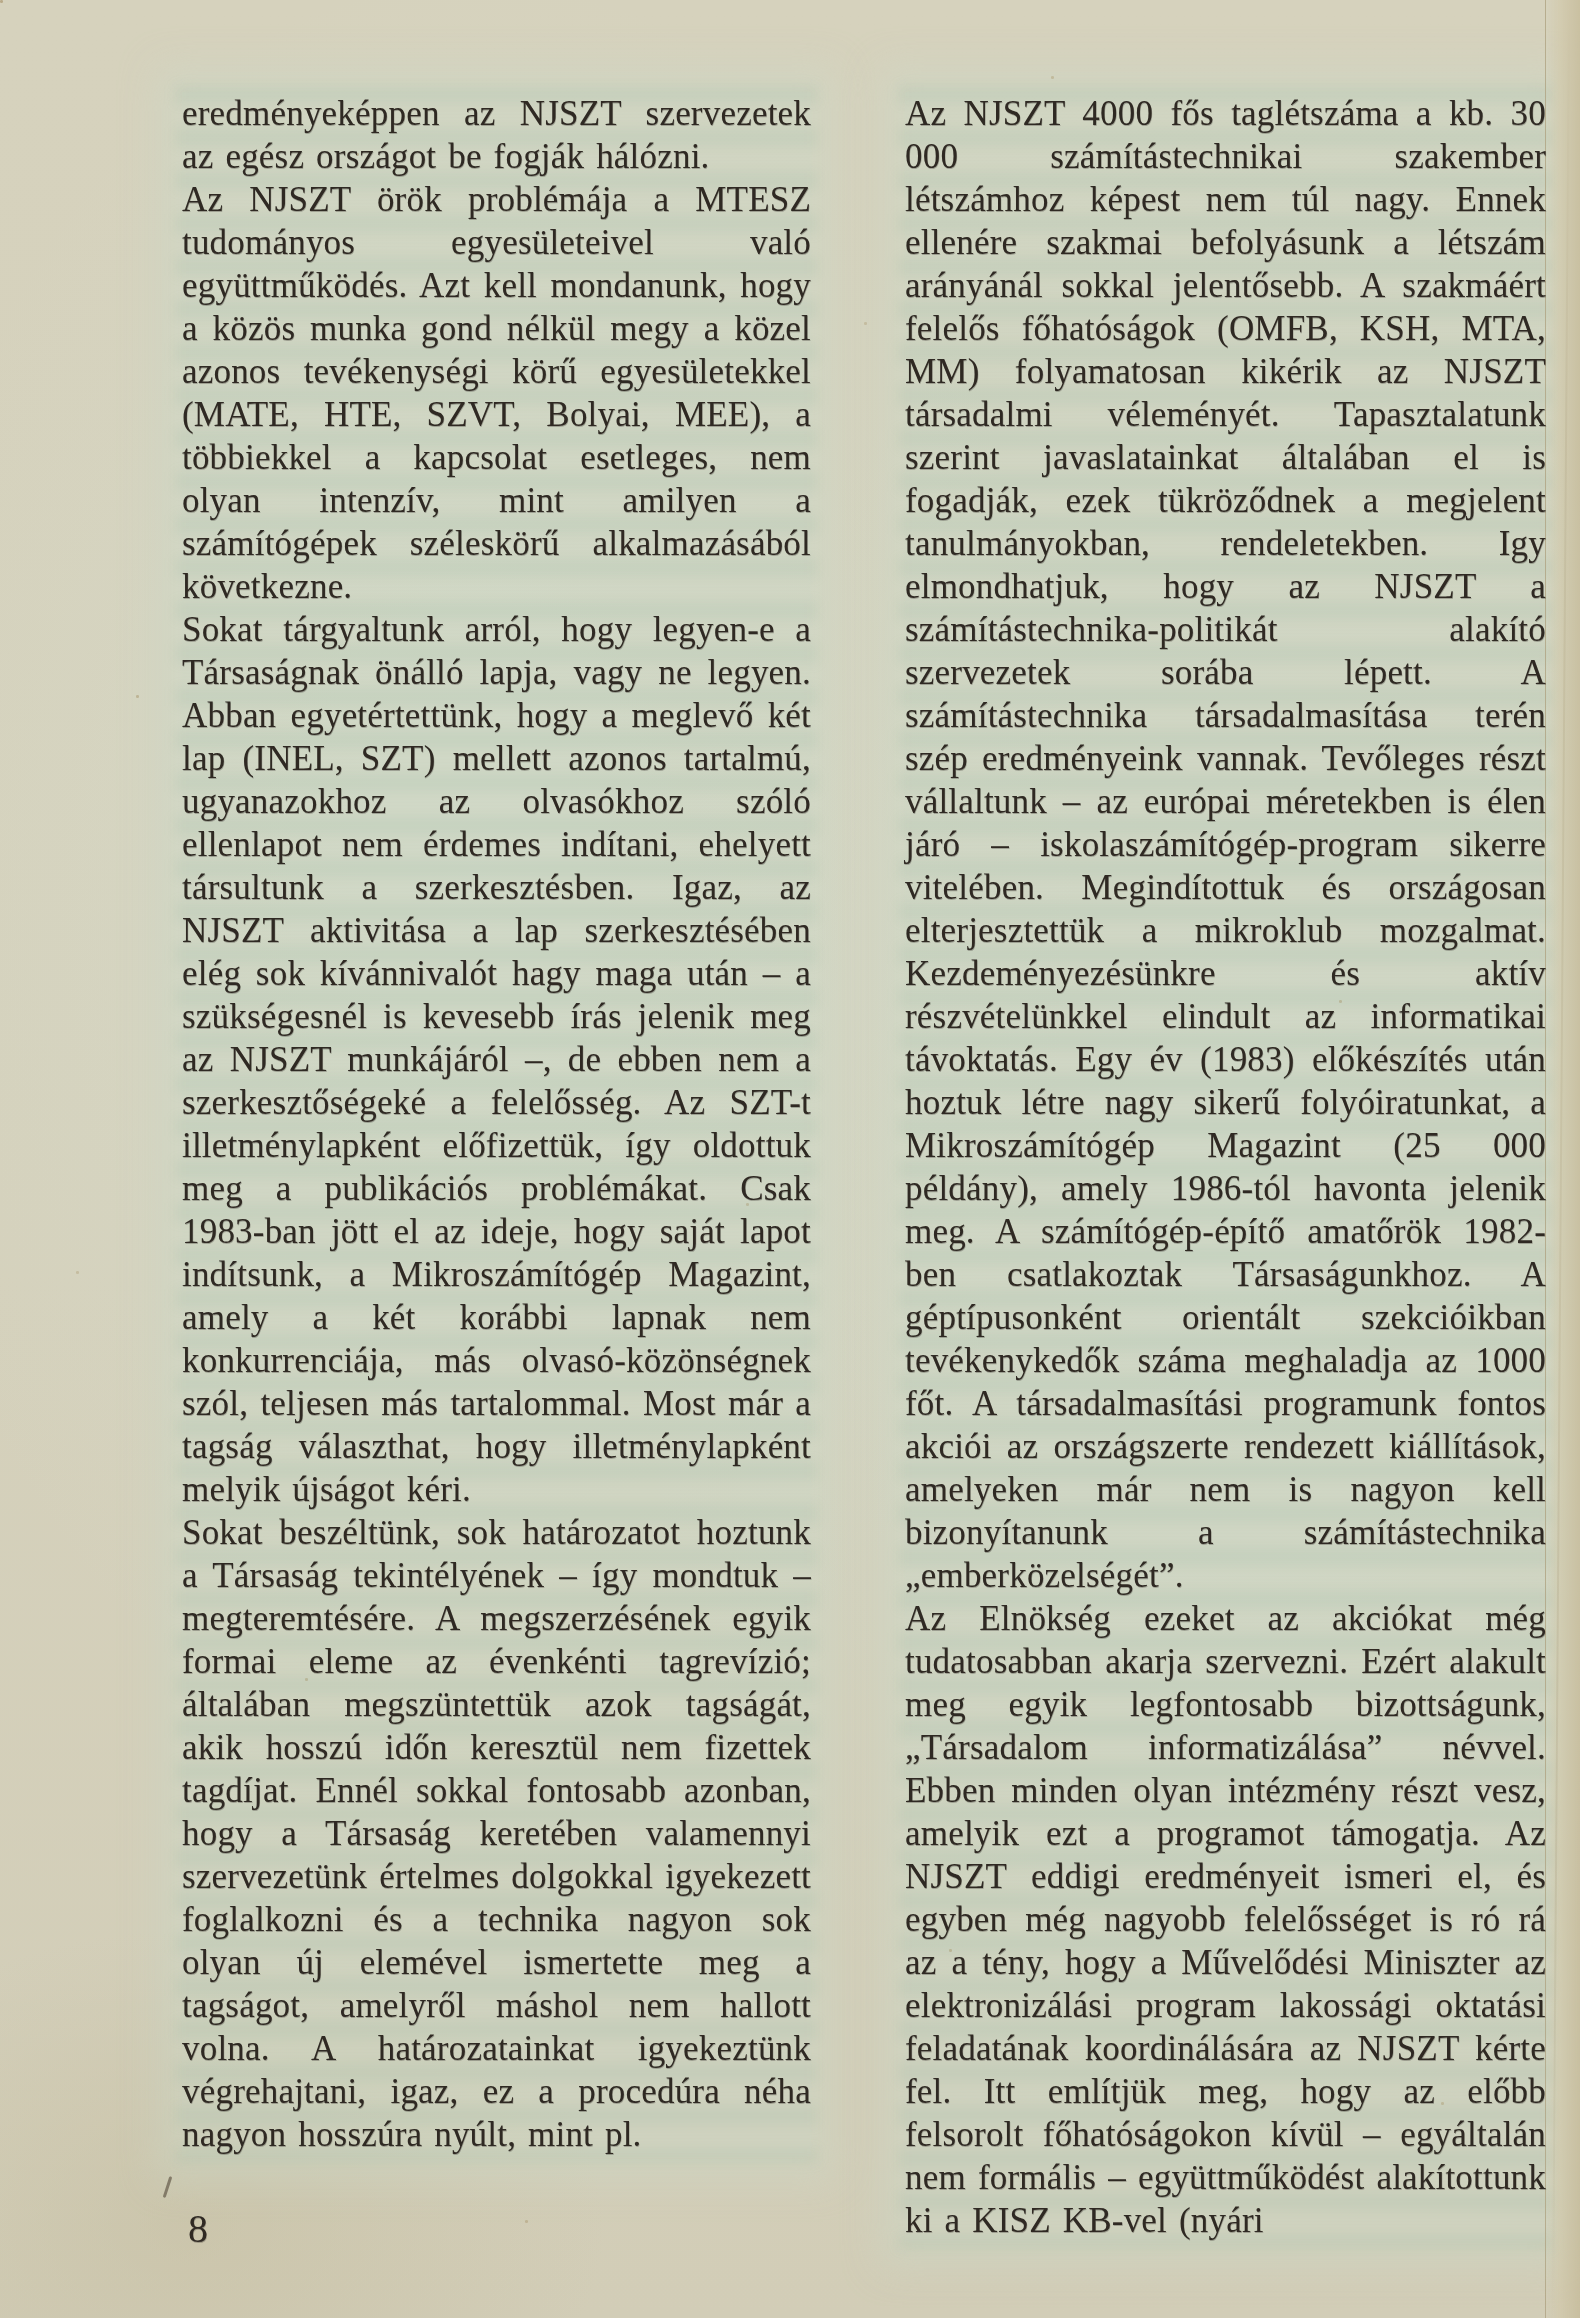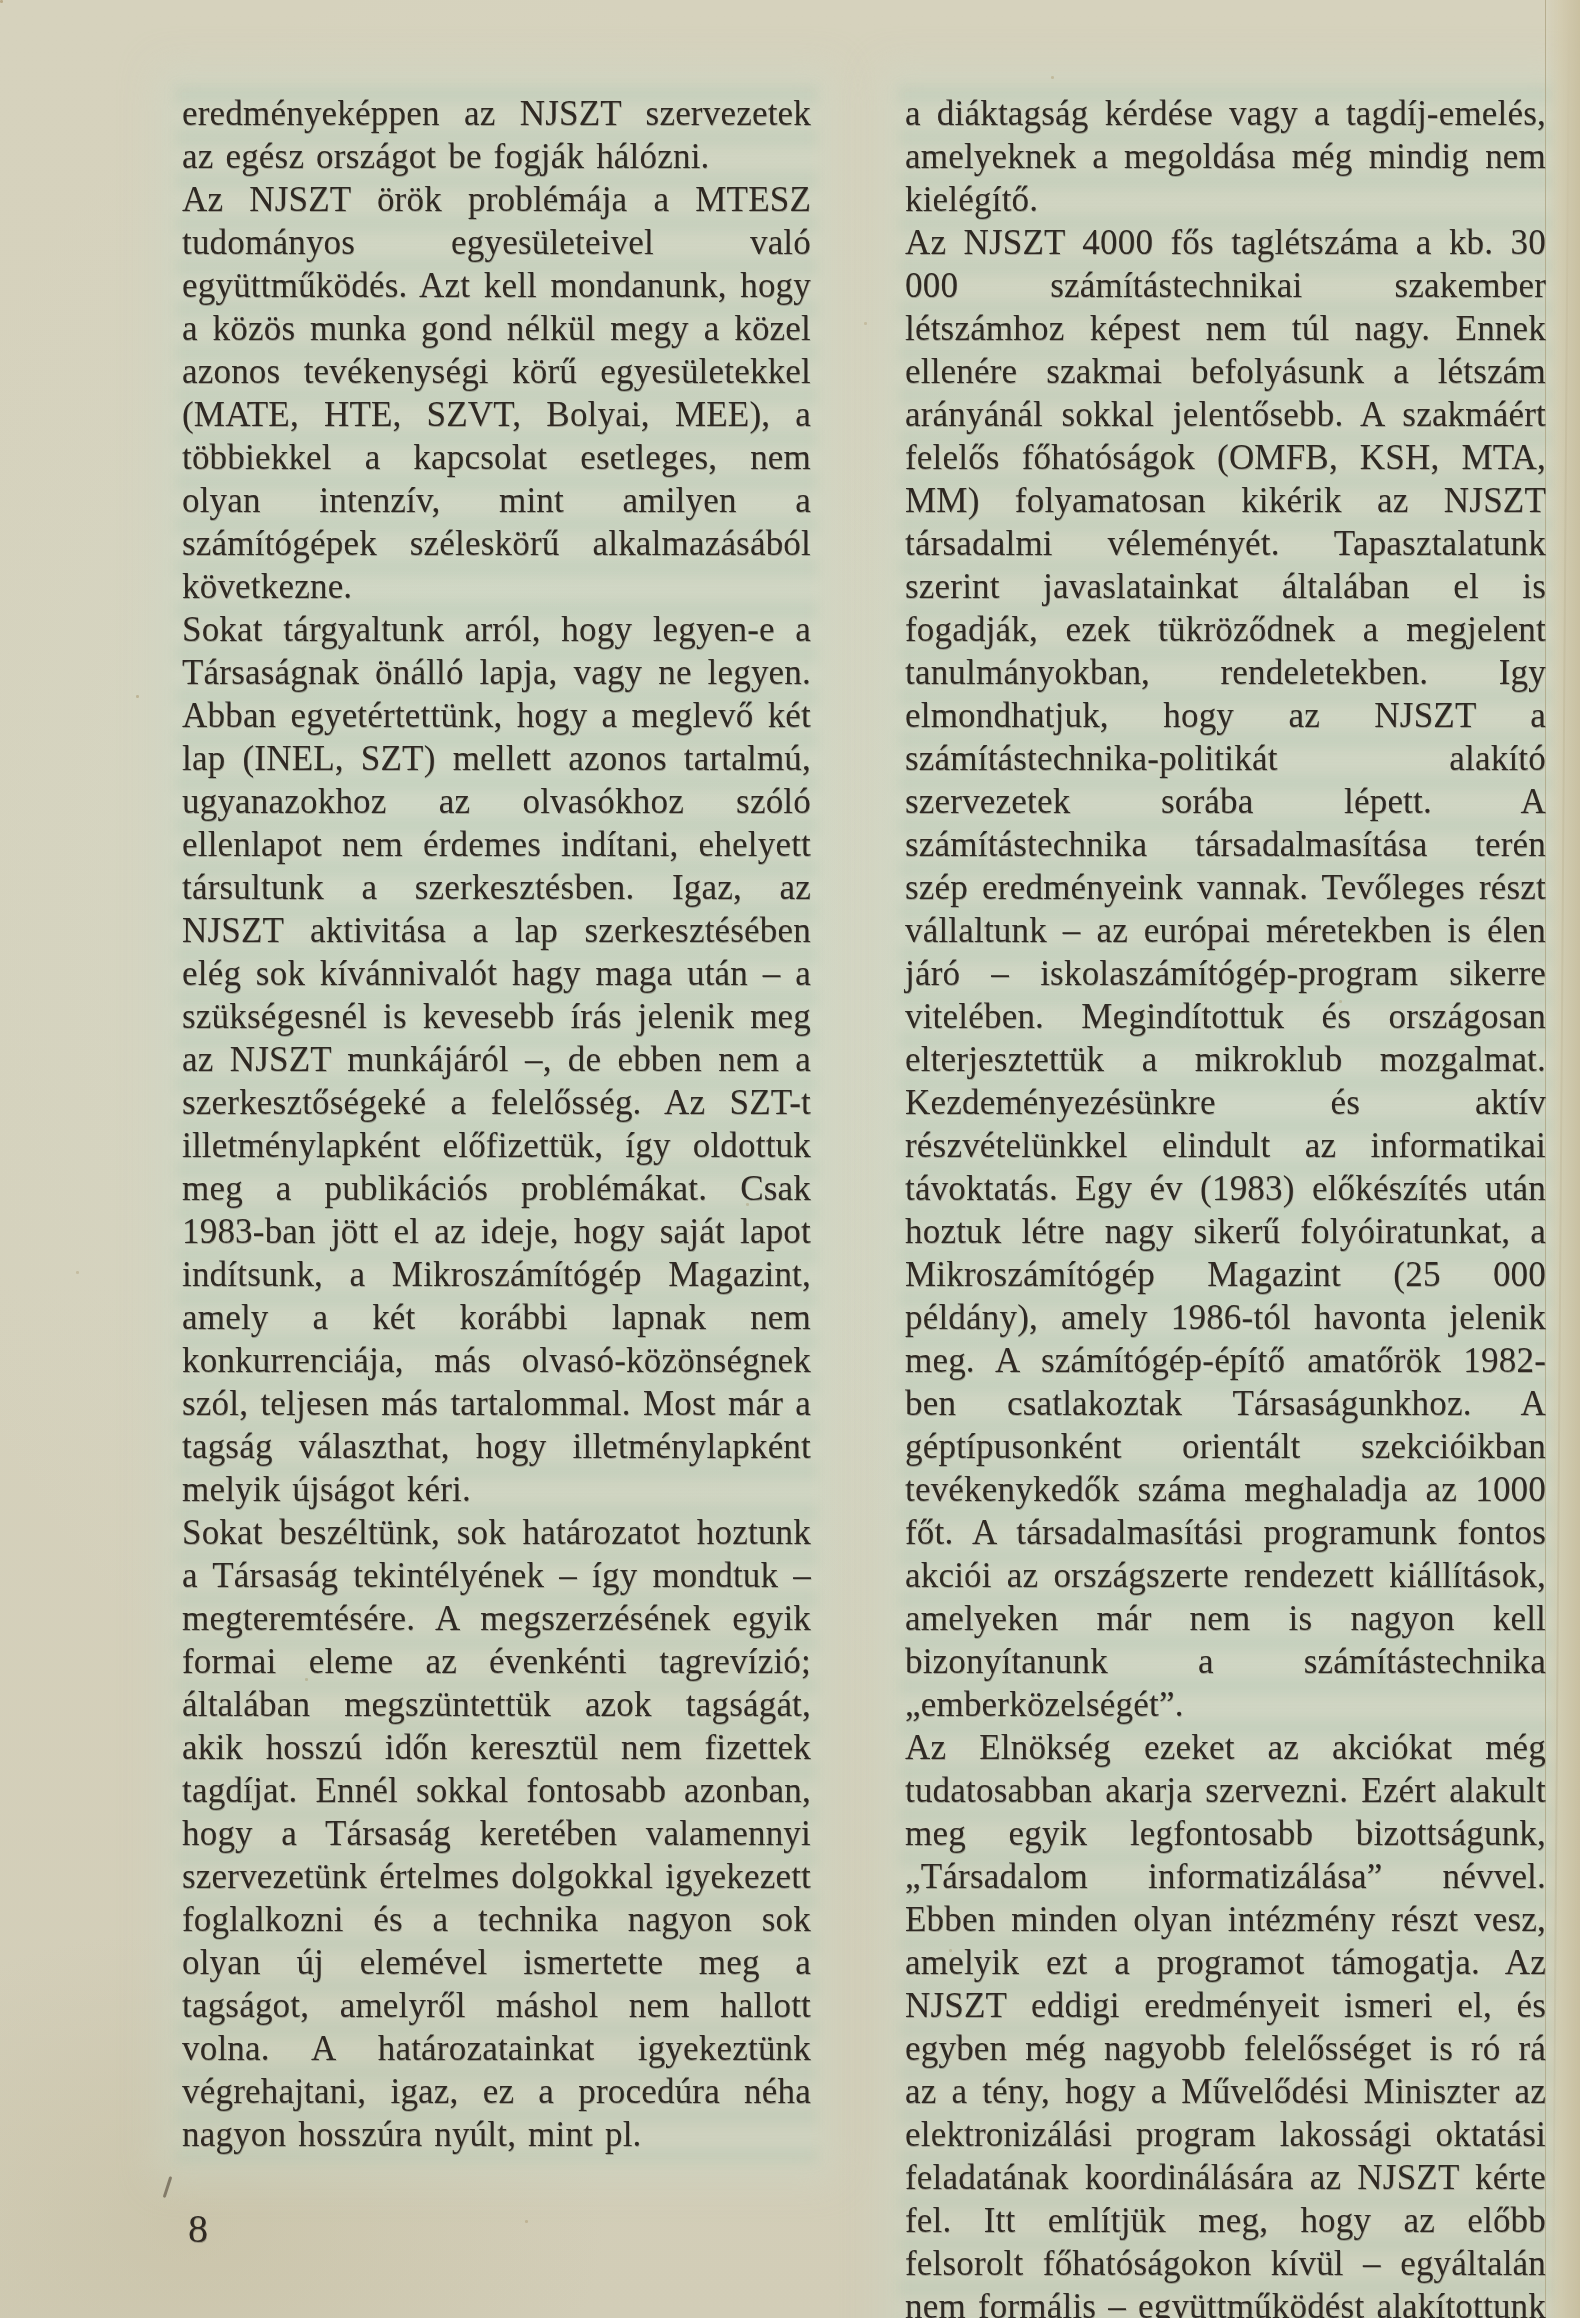--- a/index.html
+++ b/index.html
@@ -123,21 +123,20 @@
 <div class="page">
 
   <div class="column col-left">
     <p>eredményeképpen az NJSZT szervezetek az egész országot be fogják hálózni.</p>
     <p>Az NJSZT örök problémája a MTESZ tudományos egyesületeivel való együttműködés. Azt kell mondanunk, hogy a közös munka gond nélkül megy a közel azonos tevékenységi körű egyesületekkel (MATE, HTE, SZVT, Bolyai, MEE), a többiekkel a kapcsolat esetleges, nem olyan intenzív, mint amilyen a számítógépek széleskörű alkalmazásából következne.</p>
     <p>Sokat tárgyaltunk arról, hogy legyen-e a Társaságnak önálló lapja, vagy ne legyen. Abban egyetértettünk, hogy a meglevő két lap (INEL, SZT) mellett azonos tartalmú, ugyanazokhoz az olvasókhoz szóló ellenlapot nem érdemes indítani, ehelyett társultunk a szerkesztésben. Igaz, az NJSZT aktivitása a lap szerkesztésében elég sok kívánnivalót hagy maga után – a szükségesnél is kevesebb írás jelenik meg az NJSZT munkájáról –, de ebben nem a szerkesztőségeké a felelősség. Az SZT-t illetménylapként előfizettük, így oldottuk meg a publikációs problémákat. Csak 1983-ban jött el az ideje, hogy saját lapot indítsunk, a Mikroszámítógép Magazint, amely a két korábbi lapnak nem konkurrenciája, más olvasó-közönségnek szól, teljesen más tartalommal. Most már a tagság választhat, hogy illetménylapként melyik újságot kéri.</p>
     <p>Sokat beszéltünk, sok határozatot hoztunk a Társaság tekintélyének – így mondtuk – megteremtésére. A megszerzésének egyik formai eleme az évenkénti tagrevízió; általában megszüntettük azok tagságát, akik hosszú időn keresztül nem fizettek tagdíjat. Ennél sokkal fontosabb azonban, hogy a Társaság keretében valamennyi szervezetünk értelmes dolgokkal igyekezett foglalkozni és a technika nagyon sok olyan új elemével ismertette meg a tagságot, amelyről máshol nem hallott volna. A határozatainkat igyekeztünk végrehajtani, igaz, ez a procedúra néha nagyon hosszúra nyúlt, mint pl.</p>
   </div>
 
   <div class="column col-right">
-    <p>a diáktagság kérdése vagy a tagdíj-emelés, amelyeknek a megoldása még mindig nem kielégítő.</p>
     <p>Az NJSZT 4000 fős taglétszáma a kb. 30 000 számítástechnikai szakember létszámhoz képest nem túl nagy. Ennek ellenére szakmai befolyásunk a létszám arányánál sokkal jelentősebb. A szakmáért felelős főhatóságok (OMFB, KSH, MTA, MM) folyamatosan kikérik az NJSZT társadalmi véleményét. Tapasztalatunk szerint javaslatainkat általában el is fogadják, ezek tükröződnek a megjelent tanulmányokban, rendeletekben. Igy elmondhatjuk, hogy az NJSZT a számítástechnika-politikát alakító szervezetek sorába lépett. A számítástechnika társadalmasítása terén szép eredményeink vannak. Tevőleges részt vállaltunk – az európai méretekben is élen járó – iskolaszámítógép-program sikerre vitelében. Megindítottuk és országosan elterjesztettük a mikroklub mozgalmat. Kezdeményezésünkre és aktív részvételünkkel elindult az informatikai távoktatás. Egy év (1983) előkészítés után hoztuk létre nagy sikerű folyóiratunkat, a Mikroszámítógép Magazint (25 000 példány), amely 1986-tól havonta jelenik meg. A számítógép-építő amatőrök 1982-ben csatlakoztak Társaságunkhoz. A géptípusonként orientált szekcióikban tevékenykedők száma meghaladja az 1000 főt. A társadalmasítási programunk fontos akciói az országszerte rendezett kiállítások, amelyeken már nem is nagyon kell bizonyítanunk a számítástechnika „emberközelségét”.</p>
     <p>Az Elnökség ezeket az akciókat még tudatosabban akarja szervezni. Ezért alakult meg egyik legfontosabb bizottságunk, „Társadalom informatizálása” névvel. Ebben minden olyan intézmény részt vesz, amelyik ezt a programot támogatja. Az NJSZT eddigi eredményeit ismeri el, és egyben még nagyobb felelősséget is ró rá az a tény, hogy a Művelődési Miniszter az elektronizálási program lakossági oktatási feladatának koordinálására az NJSZT kérte fel. Itt említjük meg, hogy az előbb felsorolt főhatóságokon kívül – egyáltalán nem formális – együttműködést alakítottunk ki a KISZ KB-vel (nyári</p>
   </div>
 
   <div class="page-number">8</div>
 
   <div class="stray-mark"></div>
   <div class="edge-crease"></div>
   <div class="edge-right"></div>
 

